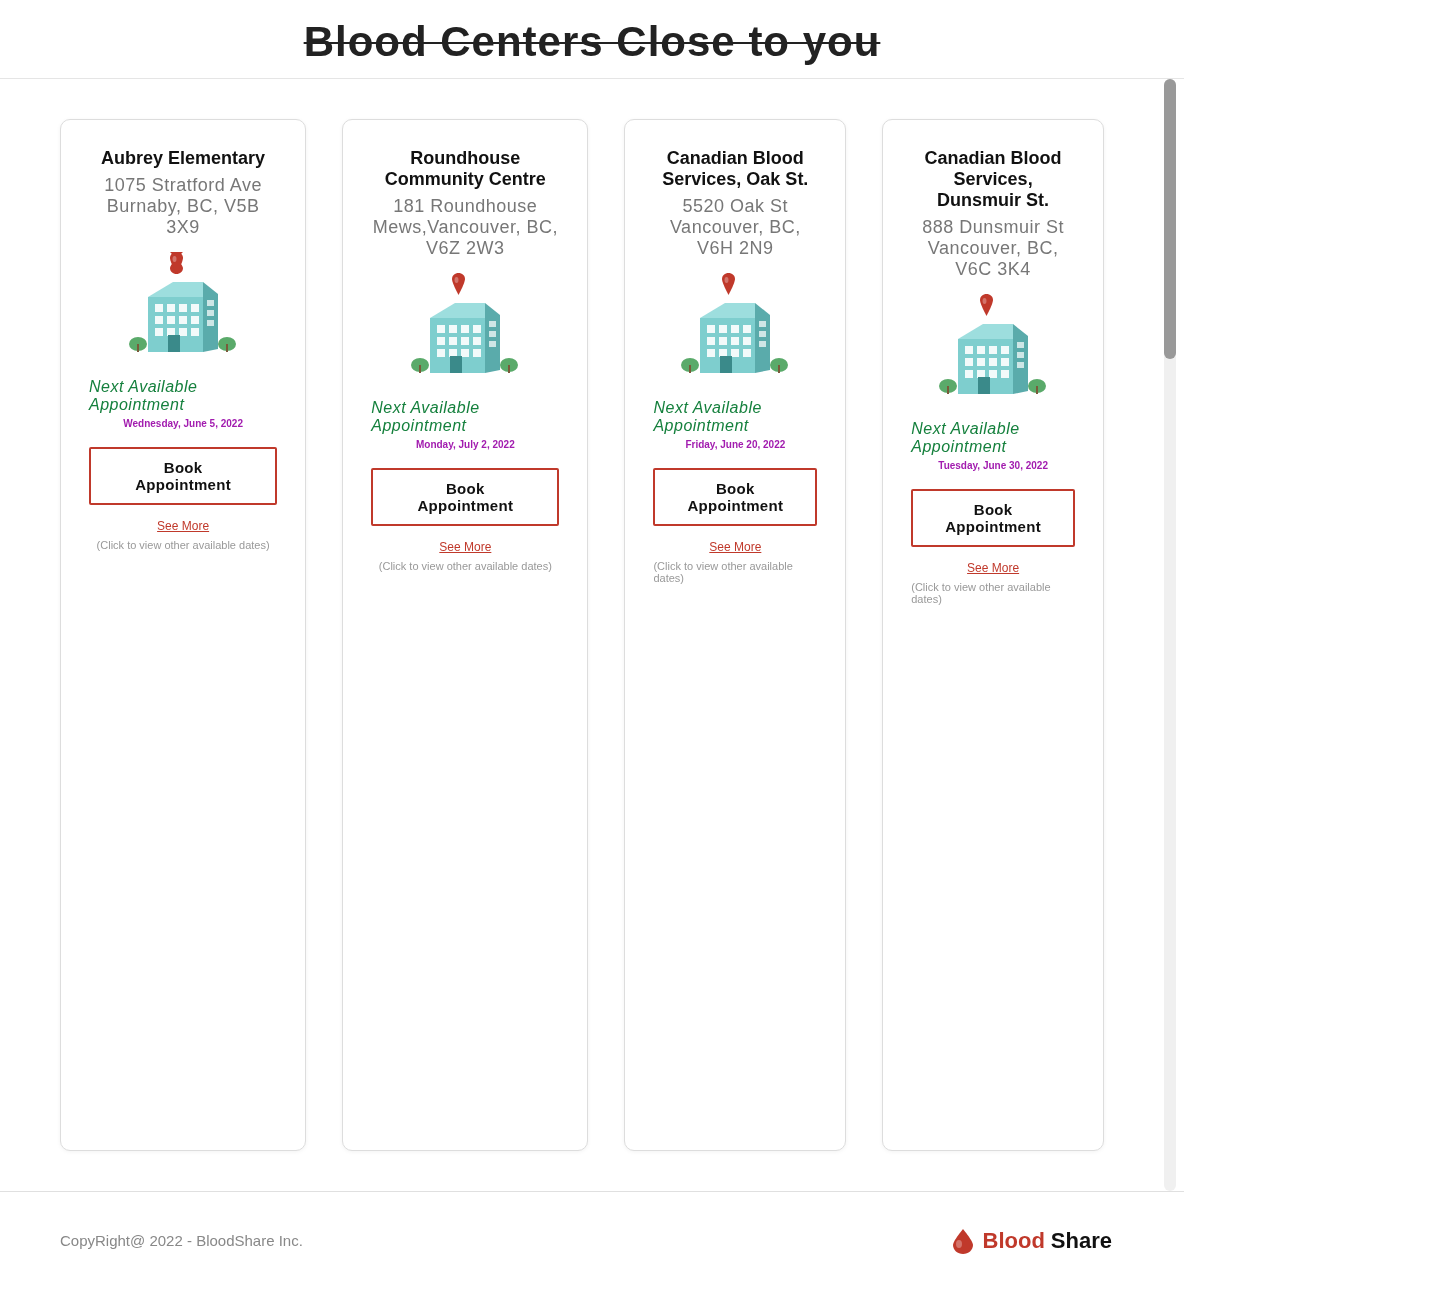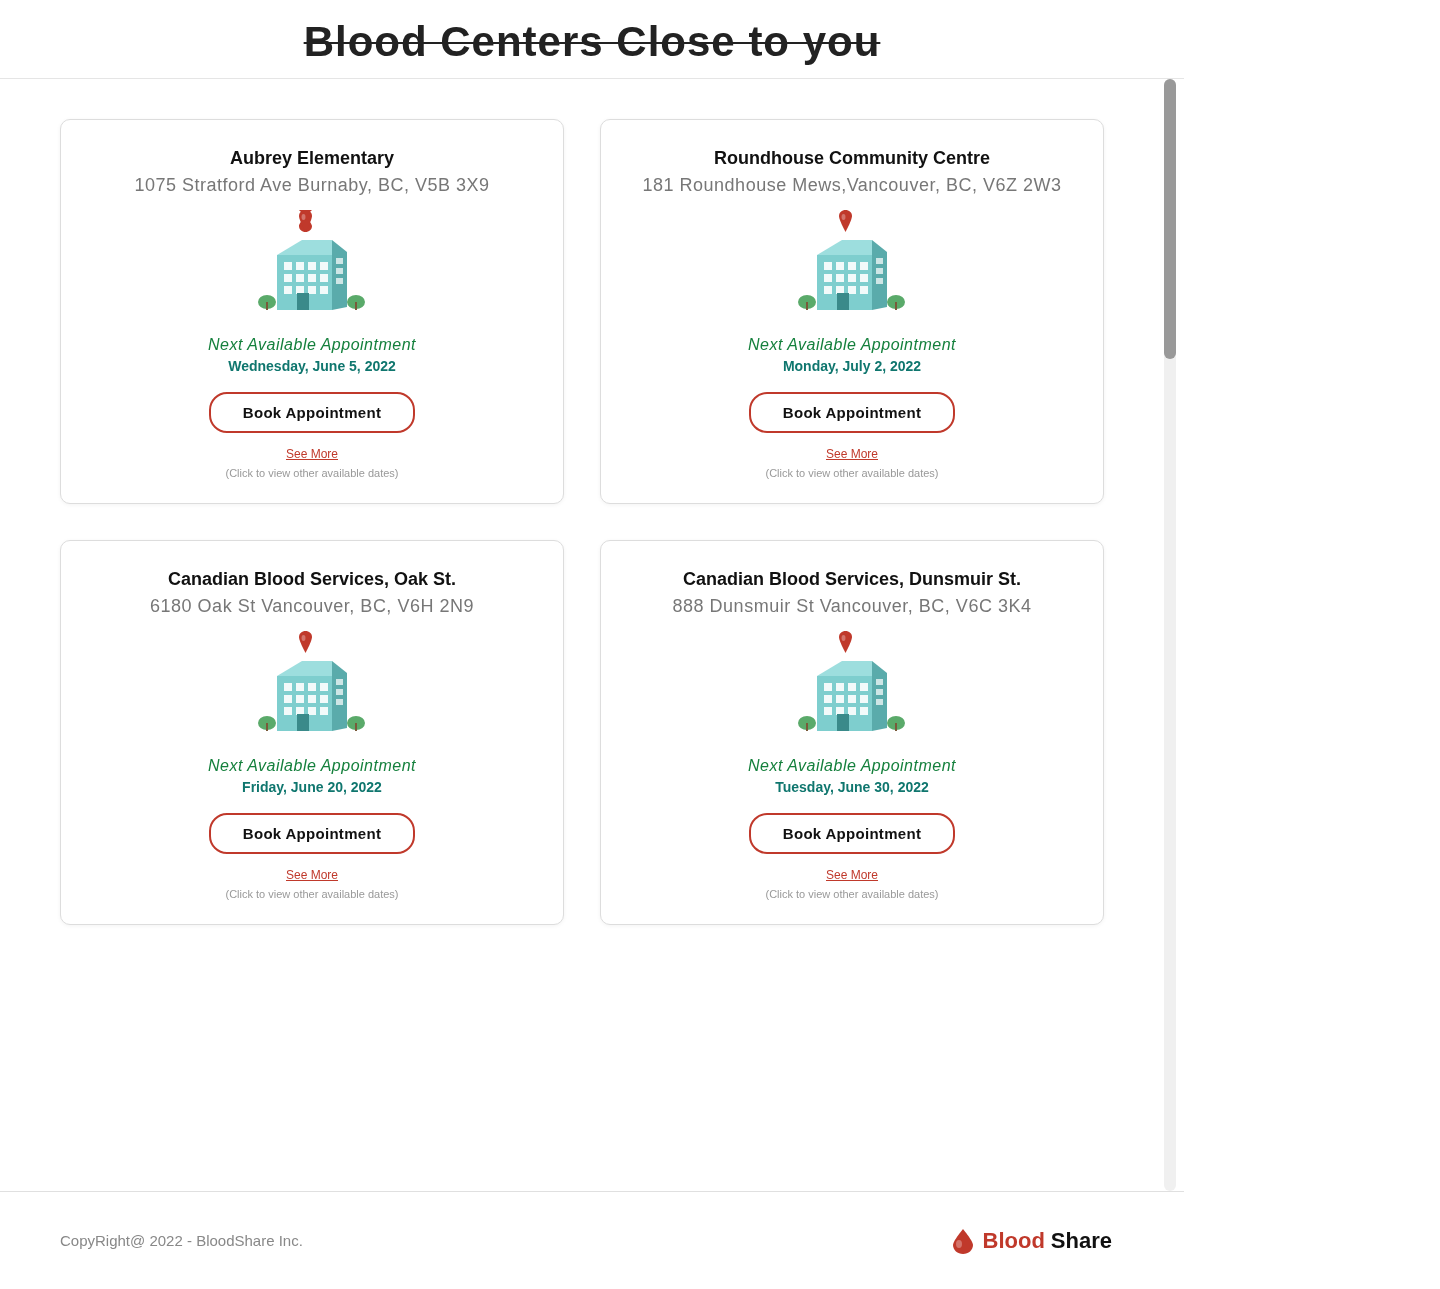--- a/index.html
+++ b/index.html
@@ -30,21 +30,21 @@
       color: #222;
       letter-spacing: 1px;
       text-decoration: line-through;
       text-decoration-thickness: 2px;
     }
 
     .main-content {
       flex: 1;
       padding: 40px 80px 40px 60px;
       display: flex;
-      flex-direction: column;
+      flex-direction: row;
       gap: 36px;
       overflow-y: auto;
     }
 
     .cards-row {
       display: flex;
       gap: 36px;
     }
 
     .card {
@@ -83,34 +83,34 @@
 
     .card-next-label {
       font-size: 16px;
       color: #15803d;
       letter-spacing: 0.5px;
       margin-bottom: 4px;
       font-style: italic;
     }
 
     .card-date {
-      font-size: 14px;
+      font-size: 10px;
       font-weight: 700;
-      color: #0f766e;
+      color: #a21caf;
       margin-bottom: 18px;
     }
 
     .book-btn {
       border: 2px solid #c0392b;
       background: #fff;
       color: #111;
       font-size: 15px;
       font-weight: 600;
       padding: 10px 32px;
-      border-radius: 18px;
+      border-radius: 2px;
       cursor: pointer;
       margin-bottom: 14px;
       letter-spacing: 0.3px;
       transition: background 0.15s;
     }
 
     .see-more-link {
       color: #c0392b;
       font-size: 12px;
       text-decoration: underline;
@@ -298,21 +298,21 @@
         <div class="see-more-link">See More</div>
         <div class="see-more-hint">(Click to view other available dates)</div>
       </div>
 
     </div>
 
     <div class="cards-row">
 
       <div class="card">
         <div class="card-name">Canadian Blood Services, Oak St.</div>
-        <div class="card-address">6180 Oak St Vancouver, BC, V6H 2N9</div>
+        <div class="card-address">5520 Oak St Vancouver, BC, V6H 2N9</div>
         <div class="card-icon">
           <svg class="building-svg" viewBox="0 0 120 110" xmlns="http://www.w3.org/2000/svg">
             <g transform="translate(10, 20)">
               <rect x="15" y="25" width="55" height="55" fill="#7ecece"></rect>
               <polygon points="15,25 40,10 70,10 70,25" fill="#9ddede"></polygon>
               <polygon points="70,10 85,22 85,77 70,80" fill="#5aabab"></polygon>
               <rect x="22" y="32" width="8" height="8" fill="white" opacity="0.9"></rect>
               <rect x="34" y="32" width="8" height="8" fill="white" opacity="0.9"></rect>
               <rect x="46" y="32" width="8" height="8" fill="white" opacity="0.9"></rect>
               <rect x="58" y="32" width="8" height="8" fill="white" opacity="0.9"></rect>

